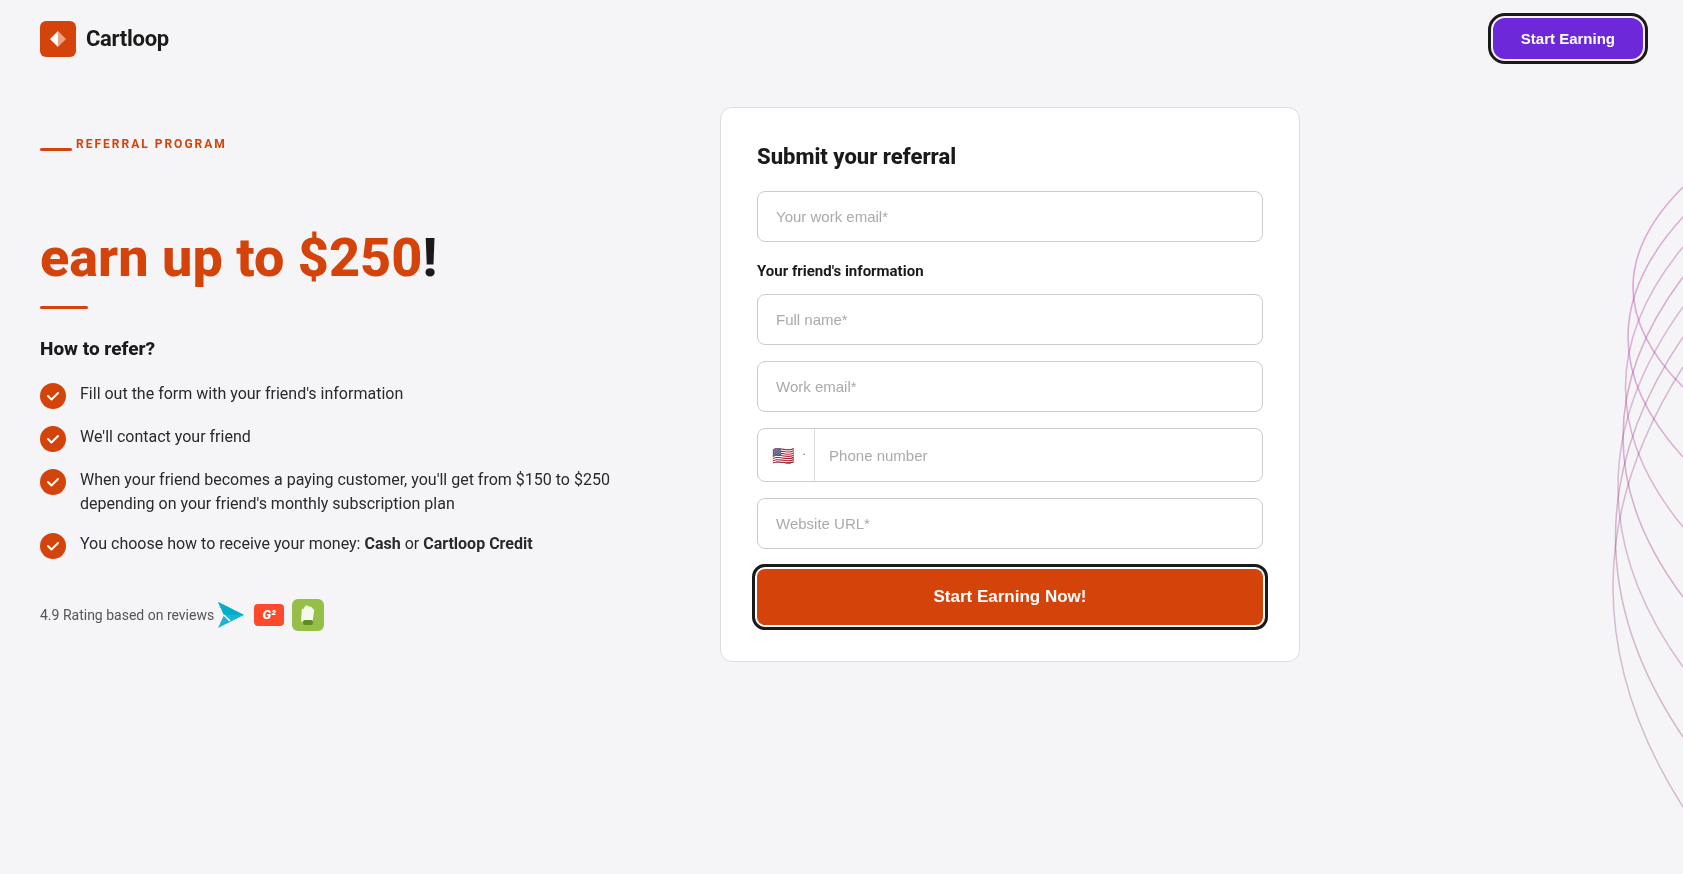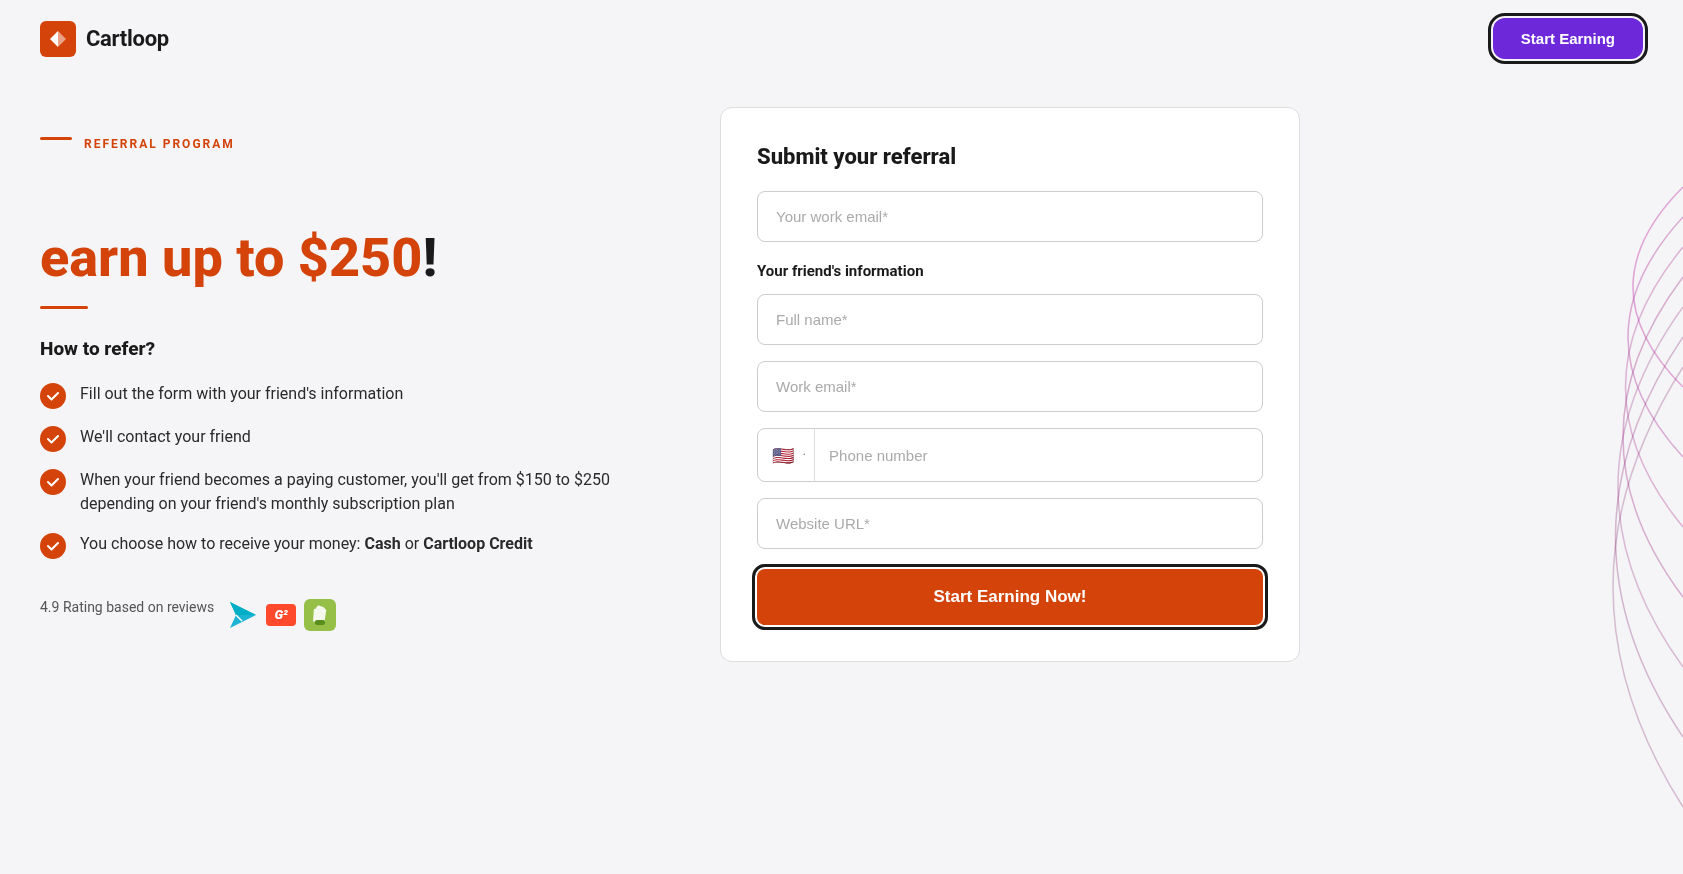--- a/index.html
+++ b/index.html
@@ -57,22 +57,22 @@
 
     
     .left-panel {
       flex: 1;
       max-width: 620px;
       padding-top: 30px;
     }
 
     .referral-label-row {
       display: flex;
-      align-items: flex-start;
-      gap: 12px;
+      align-items: flex-end;
+      gap: 4px;
       margin-bottom: 18px;
     }
     .orange-line {
       width: 32px;
       height: 3px;
       background: #d4430a;
       border-radius: 2px;
     }
     .referral-label {
       font-size: 12px;
@@ -134,22 +134,22 @@
       margin-top: 1px;
     }
     .check-icon svg {
       width: 14px;
       height: 14px;
     }
 
     
     .rating-row {
       display: flex;
-      align-items: flex-start;
-      gap: 14px;
+      align-items: center;
+      gap: 2px;
       margin-top: 40px;
     }
     .rating-text {
       font-size: 14px;
       color: #555;
     }
     .rating-icons {
       display: flex;
       align-items: center;
       gap: 8px;

